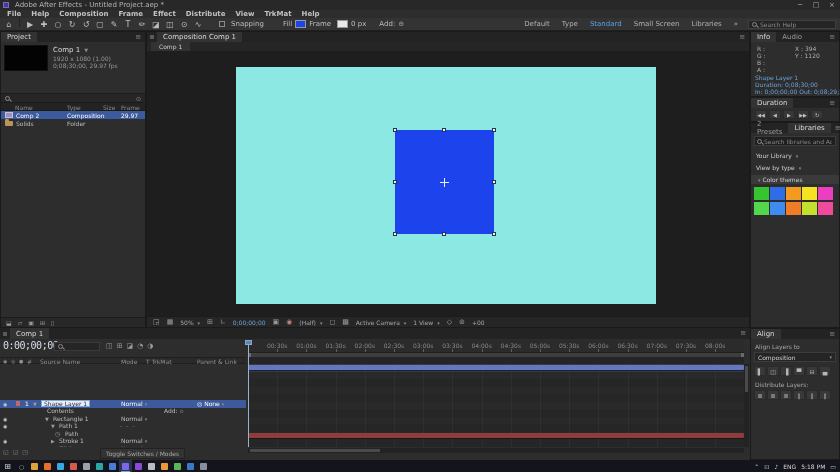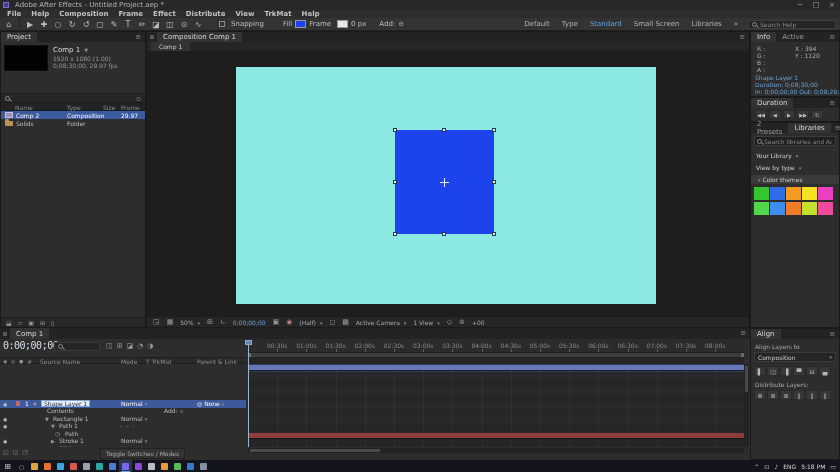--- a/index.html
+++ b/index.html
@@ -293,21 +293,21 @@
     <span><span>1 View</span> <span class="chev">▾</span></span>
     <span class="sb-icon">◇</span>
     <span class="sb-icon">⊚</span>
     <span>+00</span>
   </div>
 </div>
 
 <div id="info-panel" class="abs panel">
   <div class="ptabs">
     <span class="ptab active">Info</span>
-    <span class="ptab">Active</span>
+    <span class="ptab">Audio</span>
     <span class="pmenu">≡</span>
   </div>
   <span class="inf" style="left:6px;top:13px">R :</span>
   <span class="inf" style="left:6px;top:20px">G :</span>
   <span class="inf" style="left:6px;top:27px">B :</span>
   <span class="inf" style="left:6px;top:34px">A :</span>
   <span class="inf" style="left:44px;top:13px">X : 394</span>
   <span class="inf" style="left:44px;top:20px">Y : 1120</span>
   <span class="inf-blue" style="left:4px;top:42px">Shape Layer 1</span>
   <span class="inf-blue" style="left:4px;top:49px">Duration: 0;08;30;00</span>

